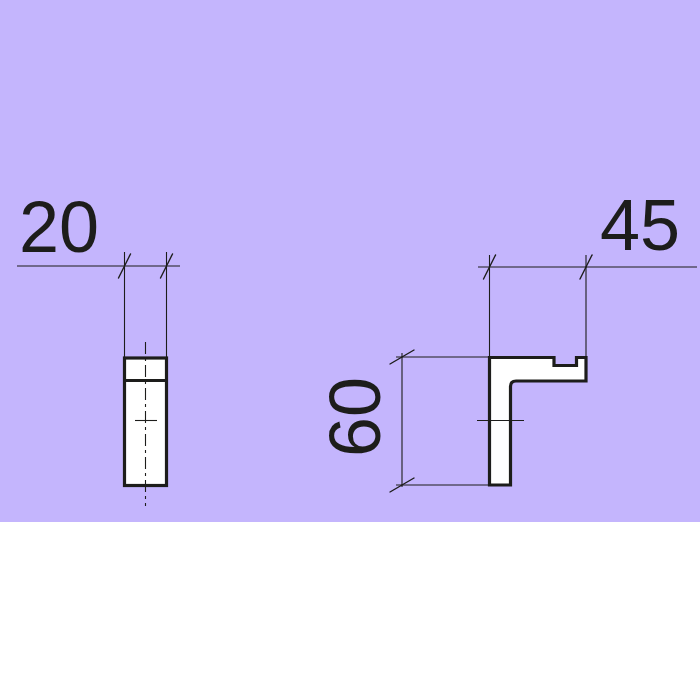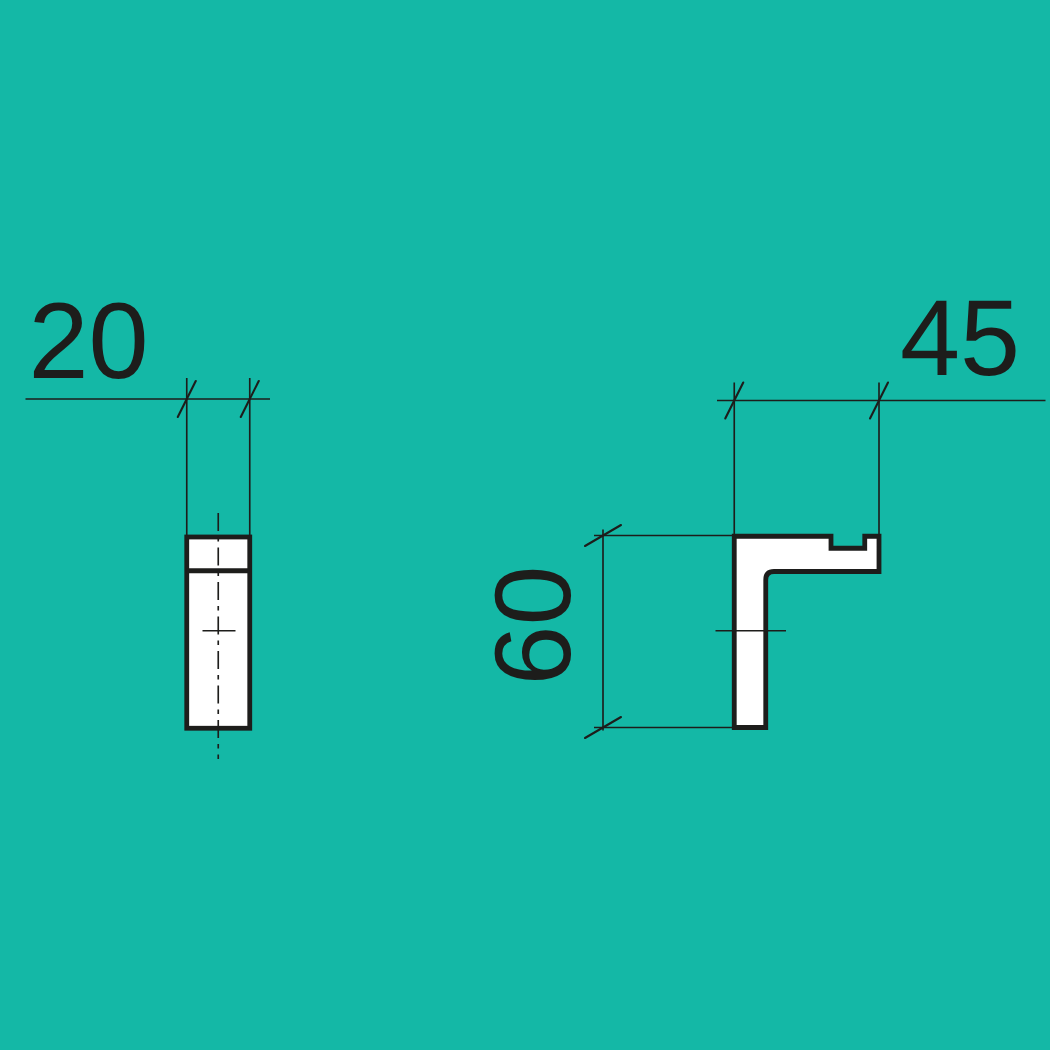--- a/index.html
+++ b/index.html
@@ -3,22 +3,22 @@
 <meta charset="utf-8">
 <style>
   html, body {
     margin: 0;
     padding: 0;
     background: #ffffff;
   }
   .canvas {
     position: relative;
     width: 700px;
-    height: 700px;
-    background: #14b8a6;
+    height: 522px;
+    background: #c4b5fd;
     overflow: hidden;
   }
   svg.drawing {
     display: block;
     color: #1d1d1b; 
   }
   .thin {
     stroke: currentColor;
     stroke-width: 1.1;
     fill: none;

